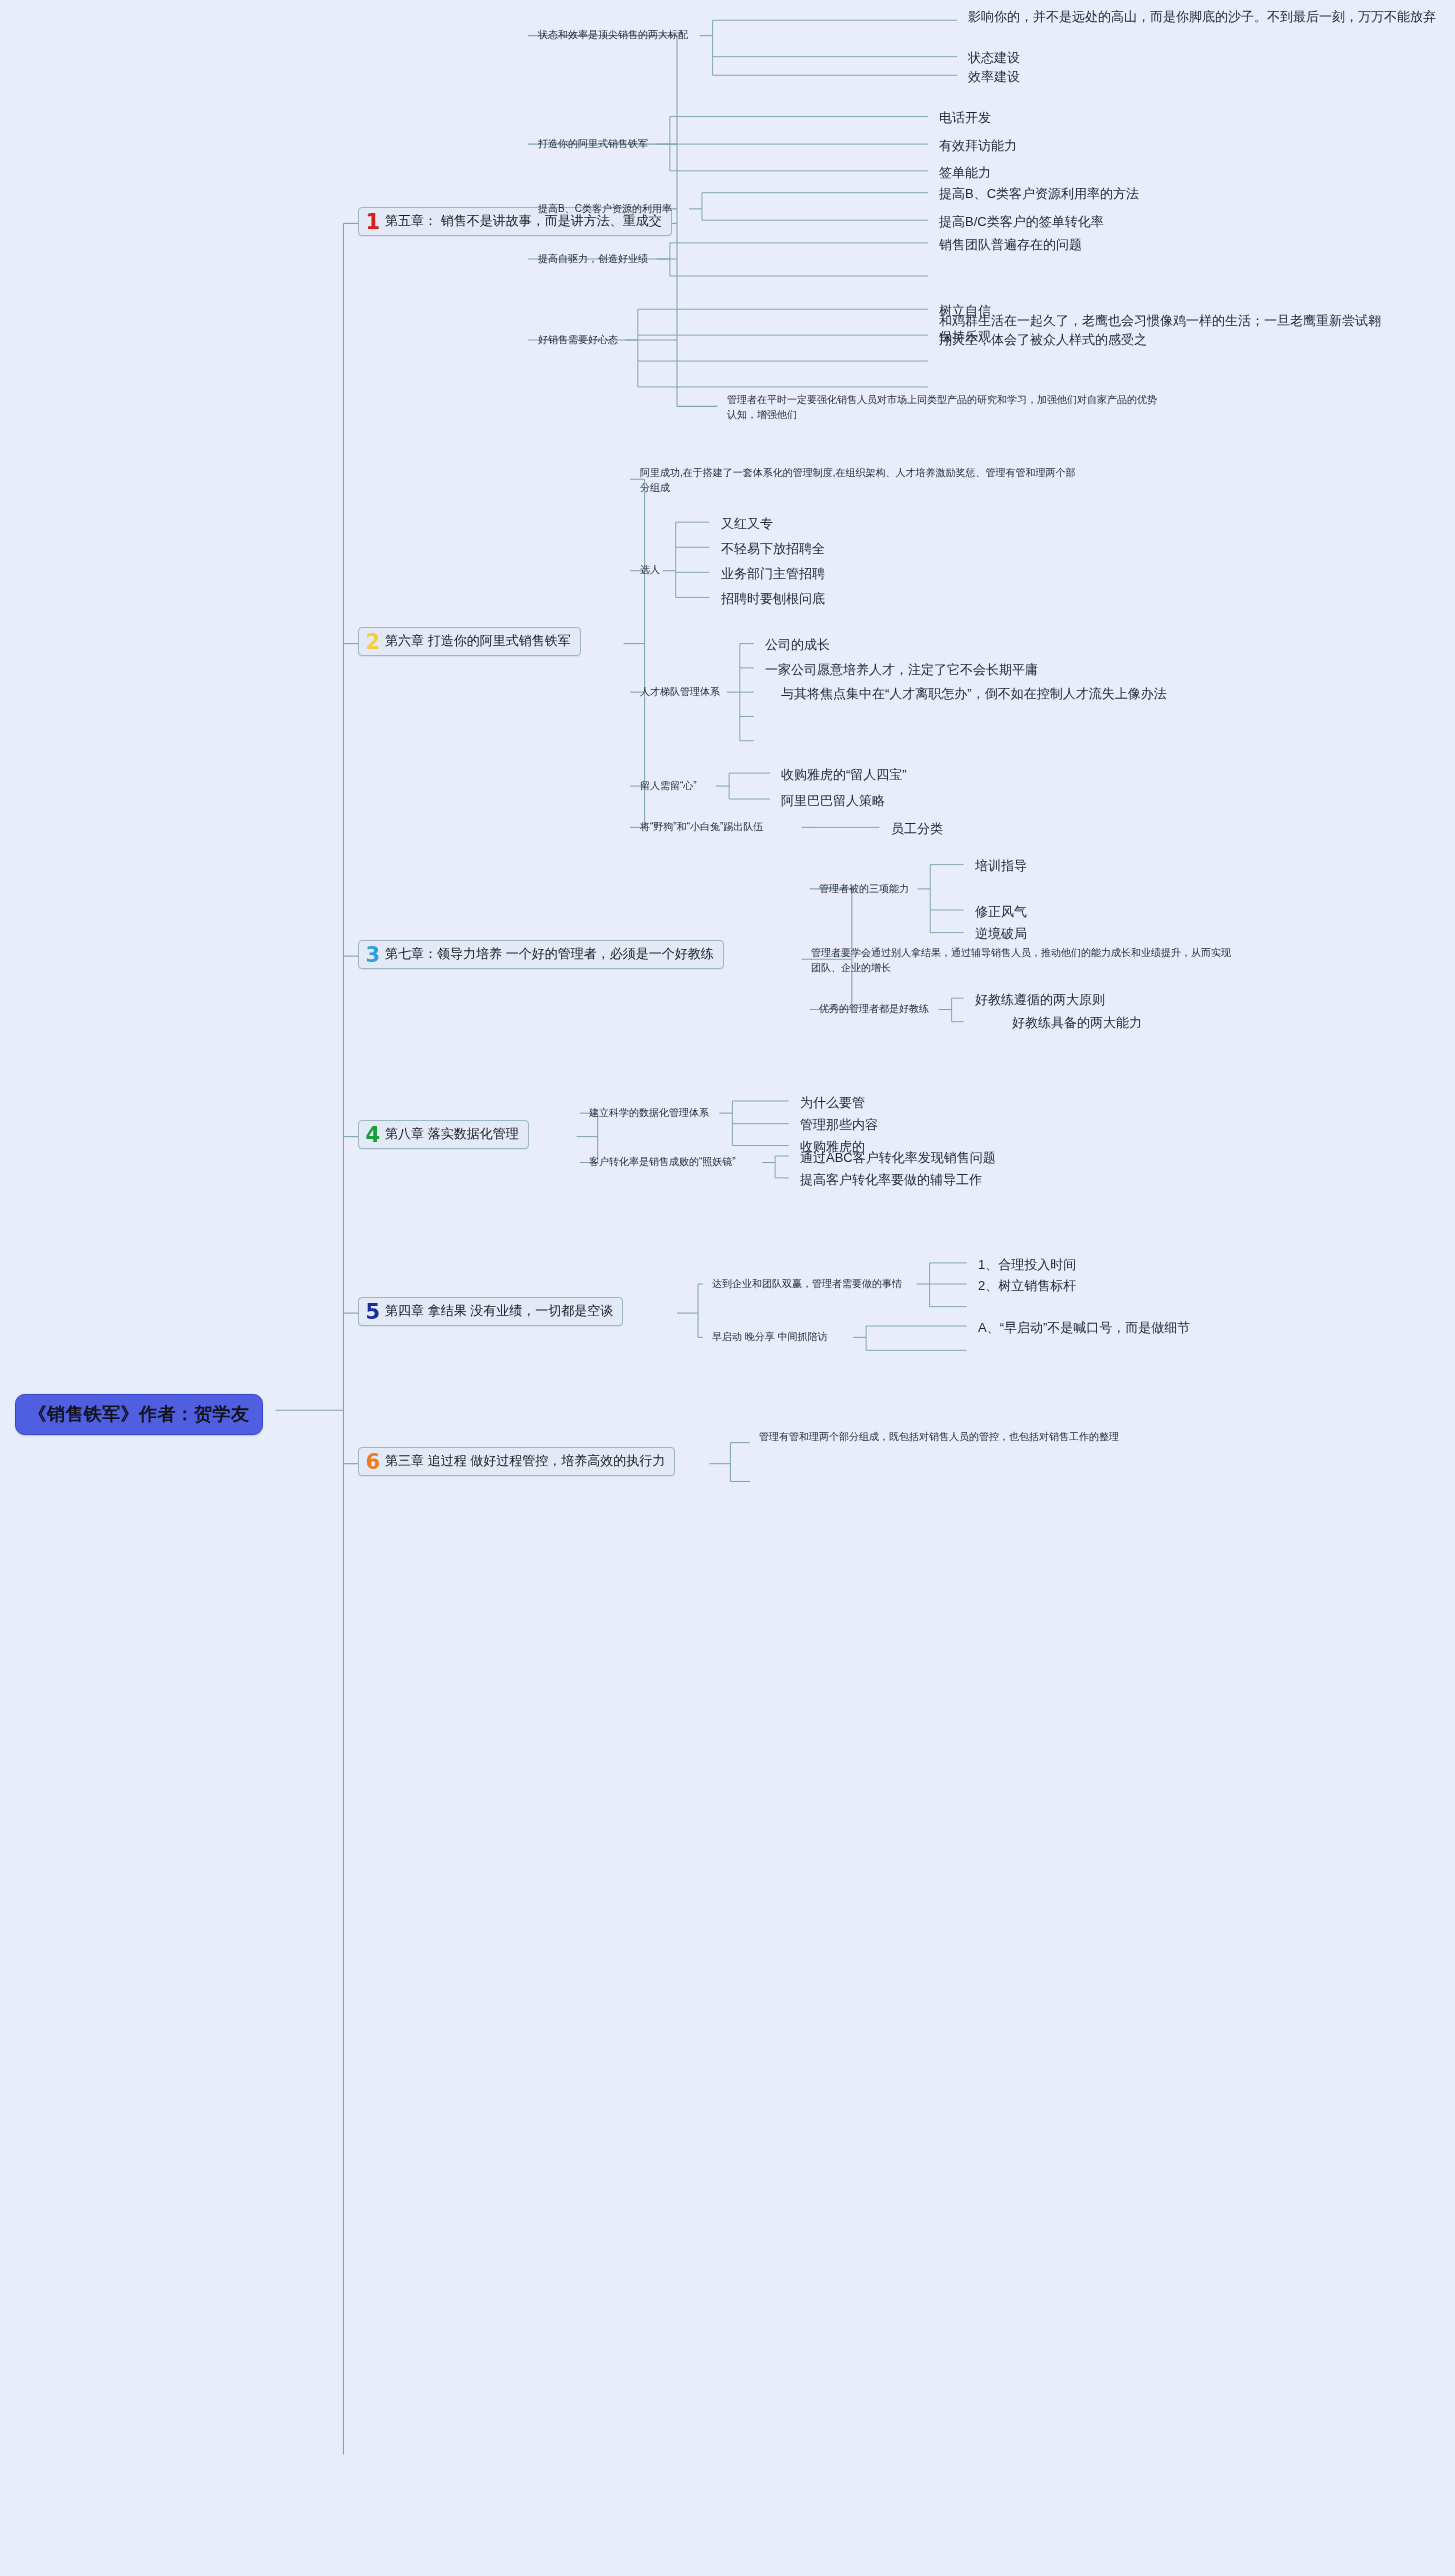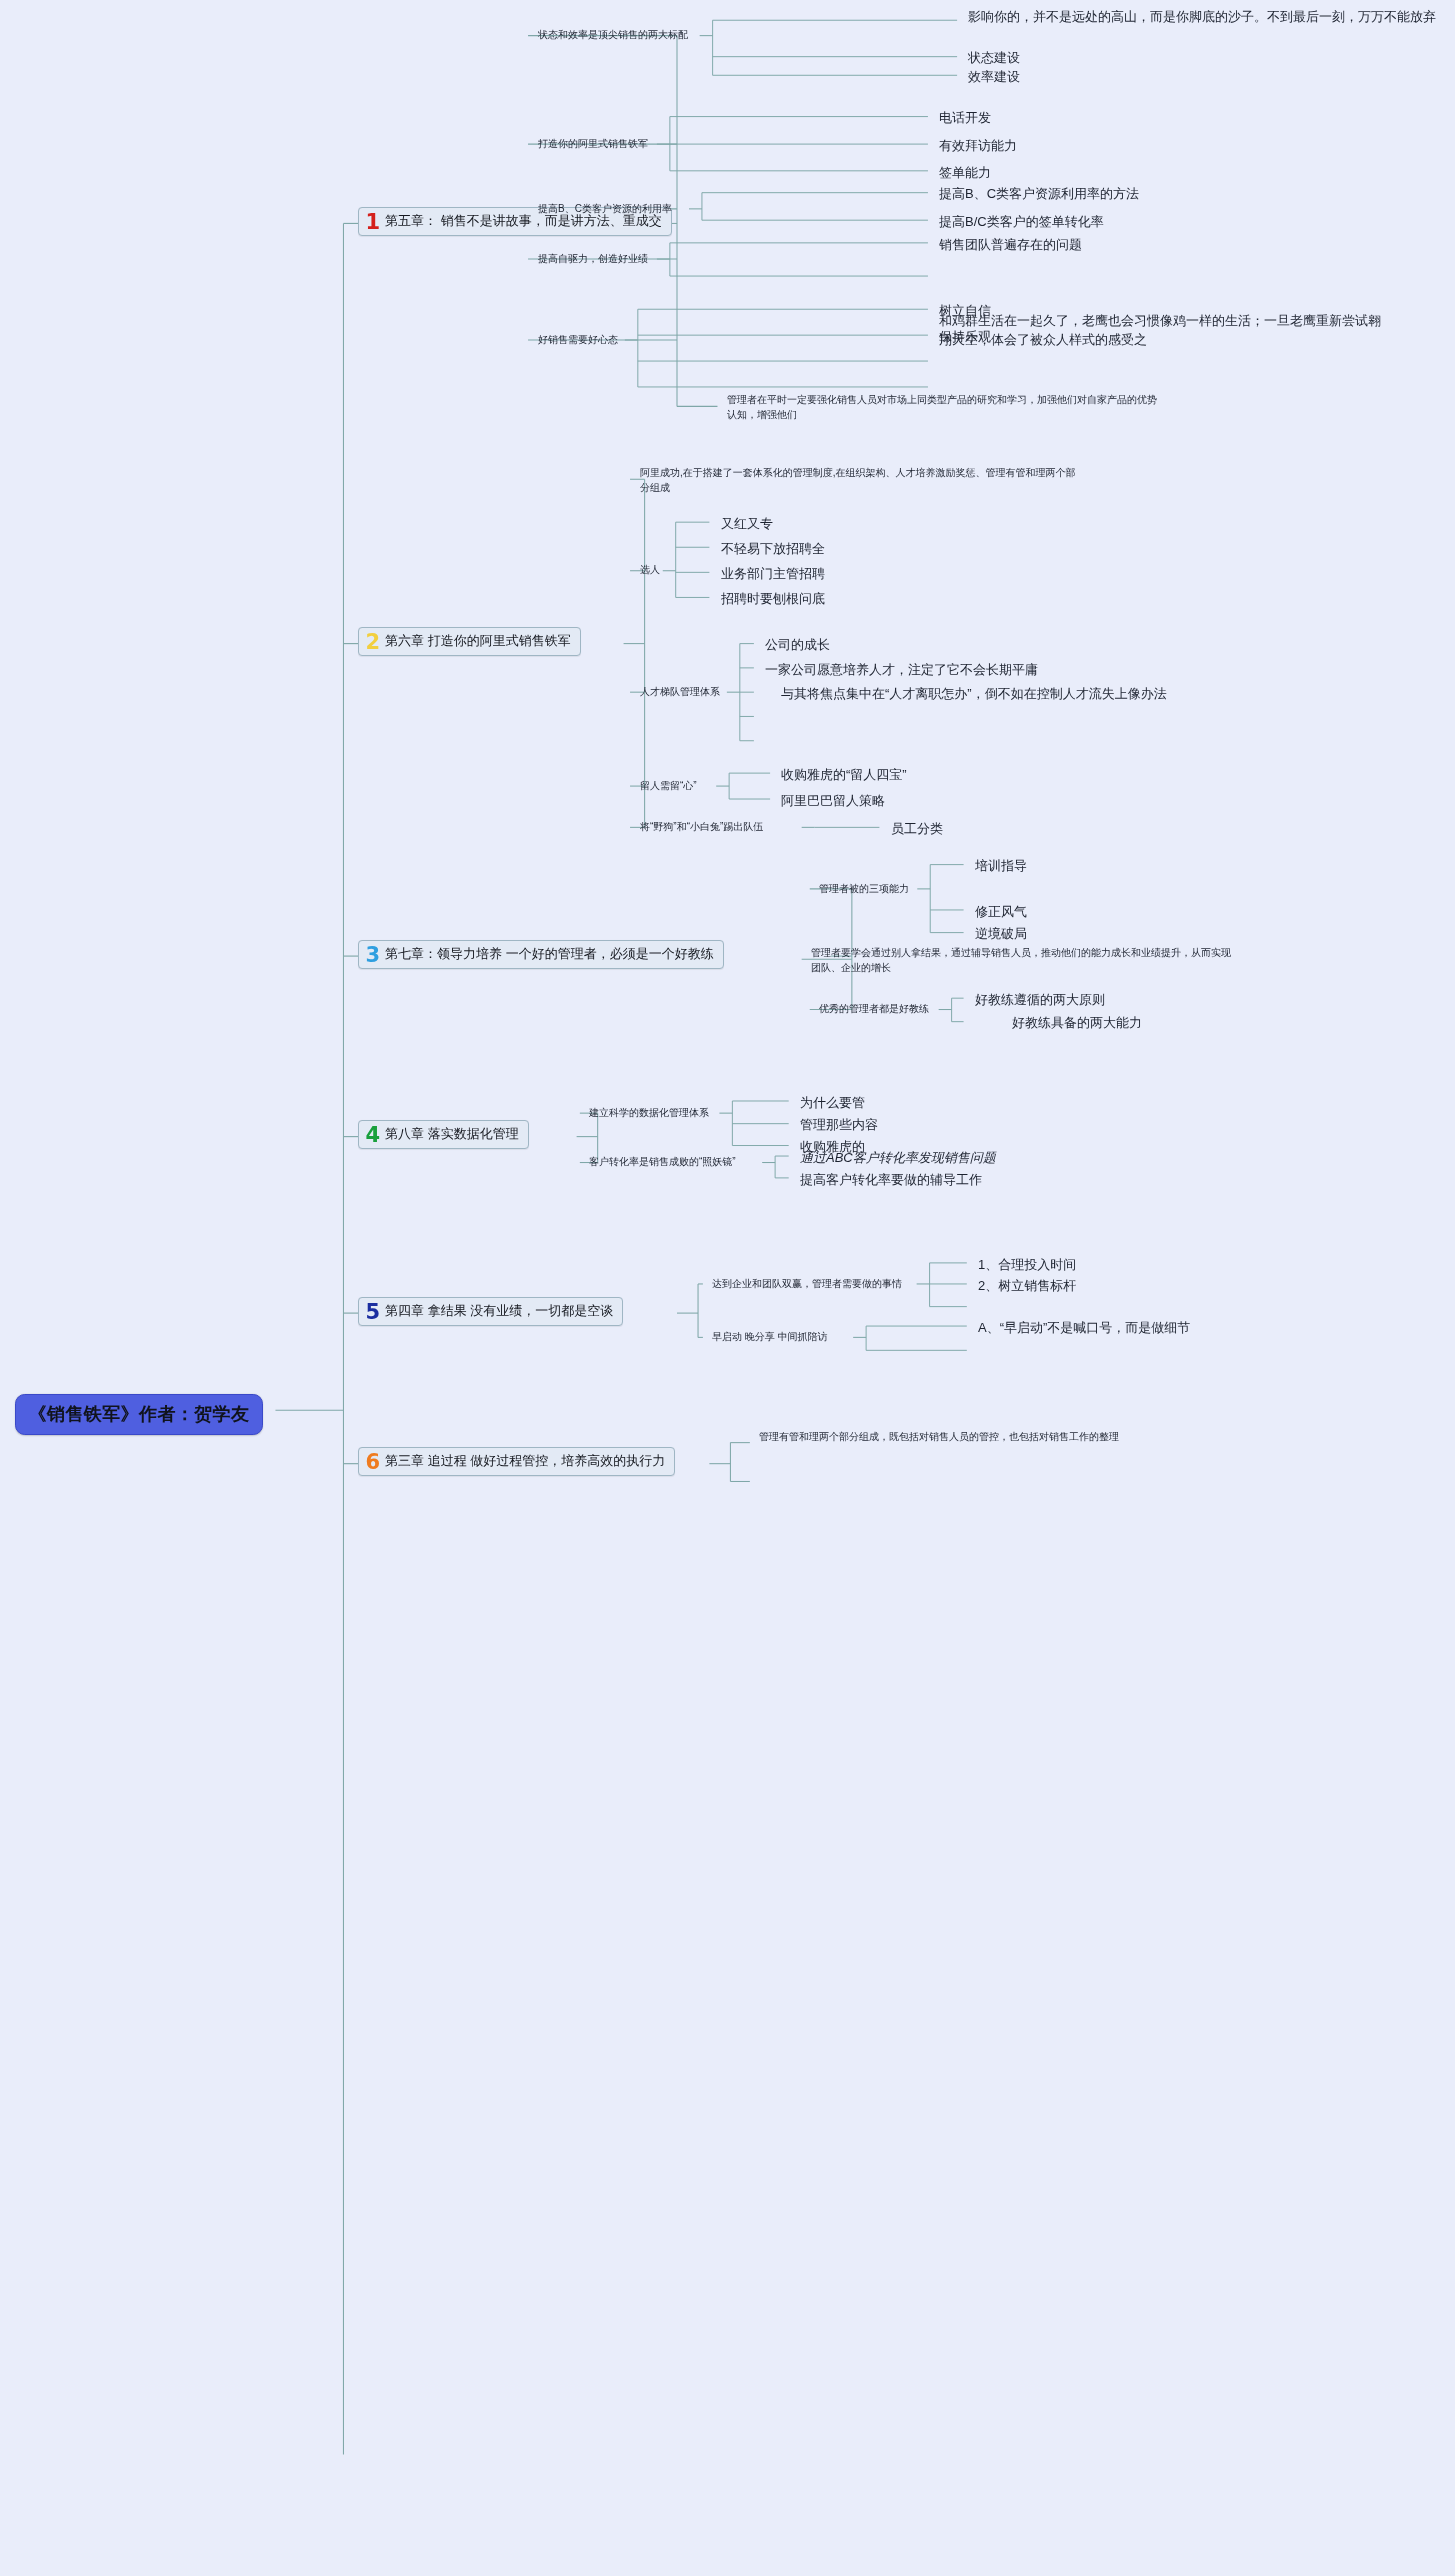--- a/index.html
+++ b/index.html
@@ -241,21 +241,21 @@
       <div class="node leaf l3" style="left: 975px; top: 1014px; margin-left: 37px;">好教练具备的两大能力</div>
       <div class="node chapter" style="left: 358px; top: 1120px;">
         <span class="num" style="color: rgb(25, 160, 61);">4</span>
         <span class="ttl">第八章 落实数据化管理</span>
       </div>
       <div class="node leaf l2" style="left: 589px; top: 1106px;">建立科学的数据化管理体系</div>
       <div class="node leaf l3" style="left: 800px; top: 1094px;">为什么要管</div>
       <div class="node leaf l3" style="left: 800px; top: 1116px;">管理那些内容</div>
       <div class="node leaf l3" style="left: 800px; top: 1138px;">收购雅虎的</div>
       <div class="node leaf l2" style="left: 589px; top: 1155px;">客户转化率是销售成败的“照妖镜”</div>
-      <div class="node leaf l3" style="left: 800px; top: 1149px; font-style: italic;">通过ABC客户转化率发现销售问题</div>
+      <div class="node leaf l3" style="left: 800px; top: 1149px;">通过ABC客户转化率发现销售问题</div>
       <div class="node leaf l3" style="left: 800px; top: 1171px;">提高客户转化率要做的辅导工作</div>
       <div class="node chapter" style="left: 358px; top: 1297px;">
         <span class="num" style="color: rgb(27, 46, 160);">5</span>
         <span class="ttl">第四章 拿结果 没有业绩，一切都是空谈</span>
       </div>
       <div class="node leaf l2" style="left: 712px; top: 1277px;">达到企业和团队双赢，管理者需要做的事情</div>
       <div class="node leaf l3" style="left: 978px; top: 1256px;">1、合理投入时间</div>
       <div class="node leaf l3" style="left: 978px; top: 1277px;">2、树立销售标杆</div>
       <div class="node leaf l3" style="left: 978px; top: 1299px;"></div>
       <div class="node leaf l2" style="left: 712px; top: 1330px;">早启动 晚分享 中间抓陪访</div>

